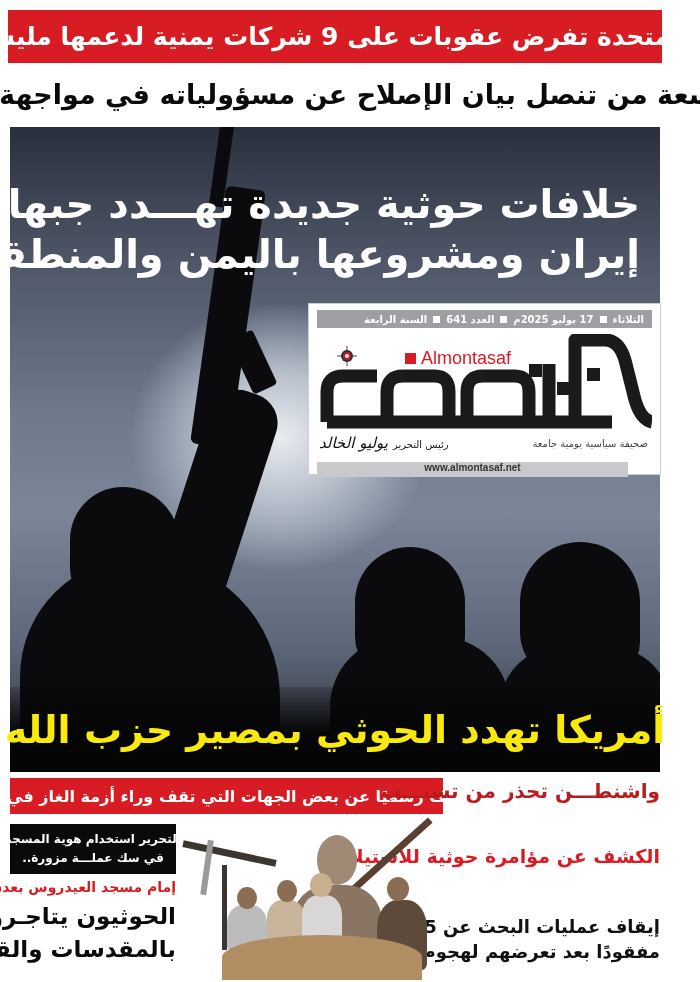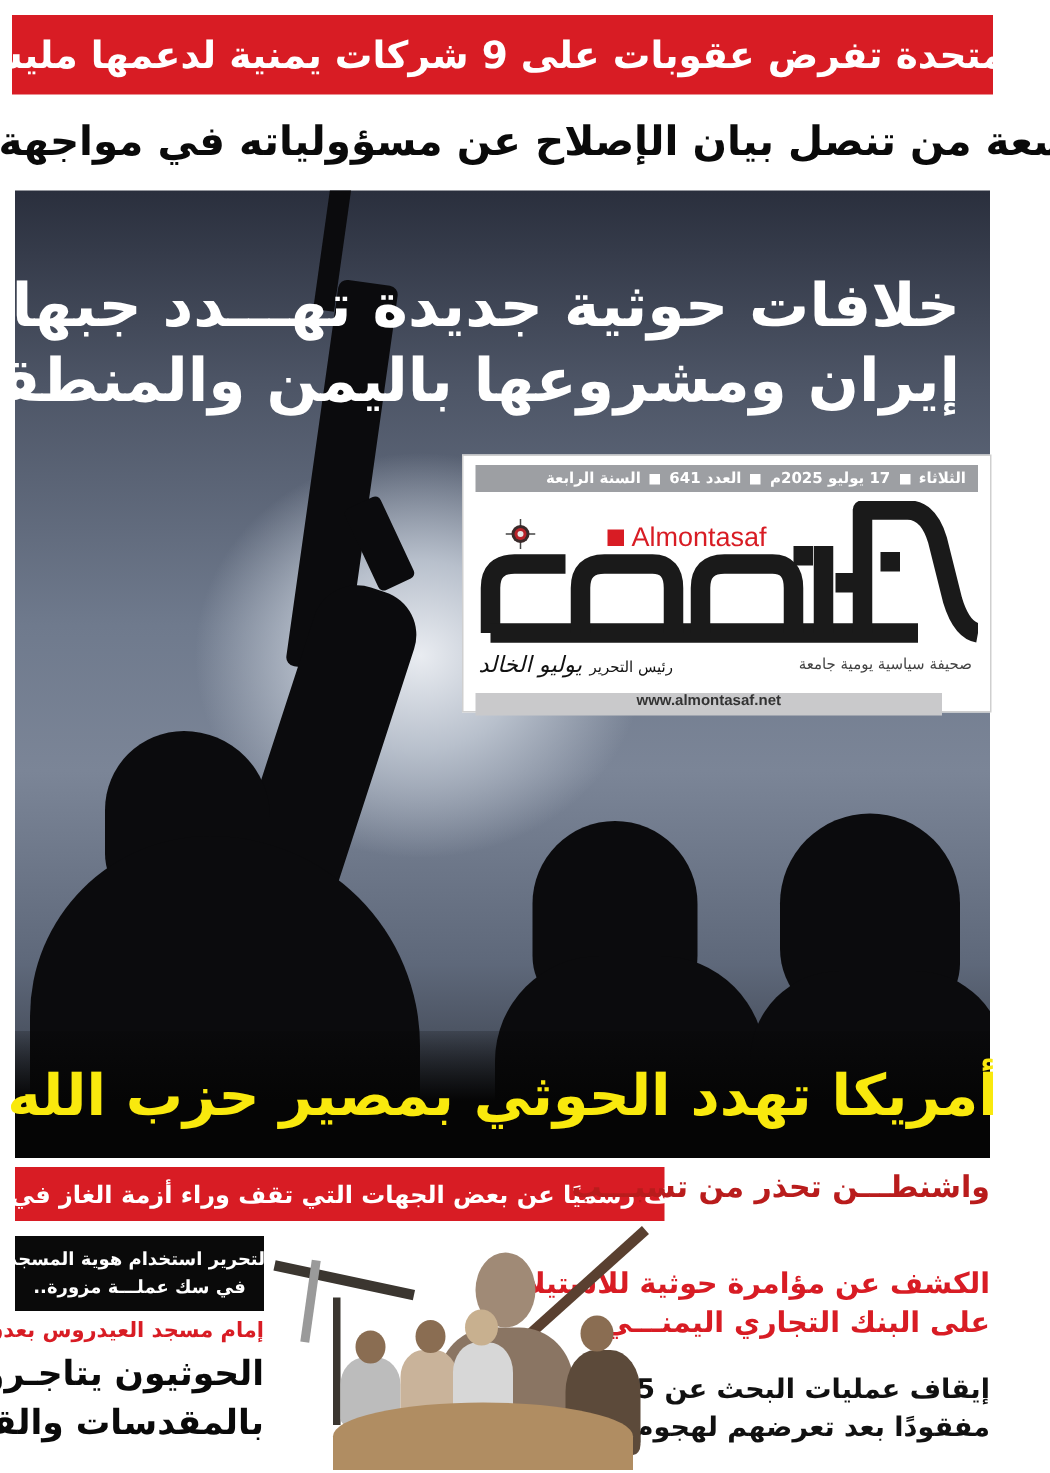--- a/index.html
+++ b/index.html
@@ -226,21 +226,20 @@
 
 <div class="abs red-strip">
   <span>الكشف رسميًا عن بعض الجهات التي تقف وراء أزمة الغاز في عدن</span>
 </div>
 
 <div class="abs right-story rs-1">
   <div>واشنطـــن تحذر من تسبـــب</div>
 </div>
 <div class="abs right-story rs-2">
   <div>الكشف عن مؤامرة حوثية للاستيلاء</div>
-  <div>على البنك التجاري اليمنـــي</div>
 </div>
 <div class="abs right-story rs-3">
   <div>إيقاف عمليات البحث عن 15 بحارًا</div>
   <div>مفقودًا بعد تعرضهم لهجوم حوثي</div>
 </div>
 
 <div class="abs black-box">
   <div>التحرير استخدام هوية المسجد</div>
   <div>في سك عملـــة مزورة..</div>
 </div>

